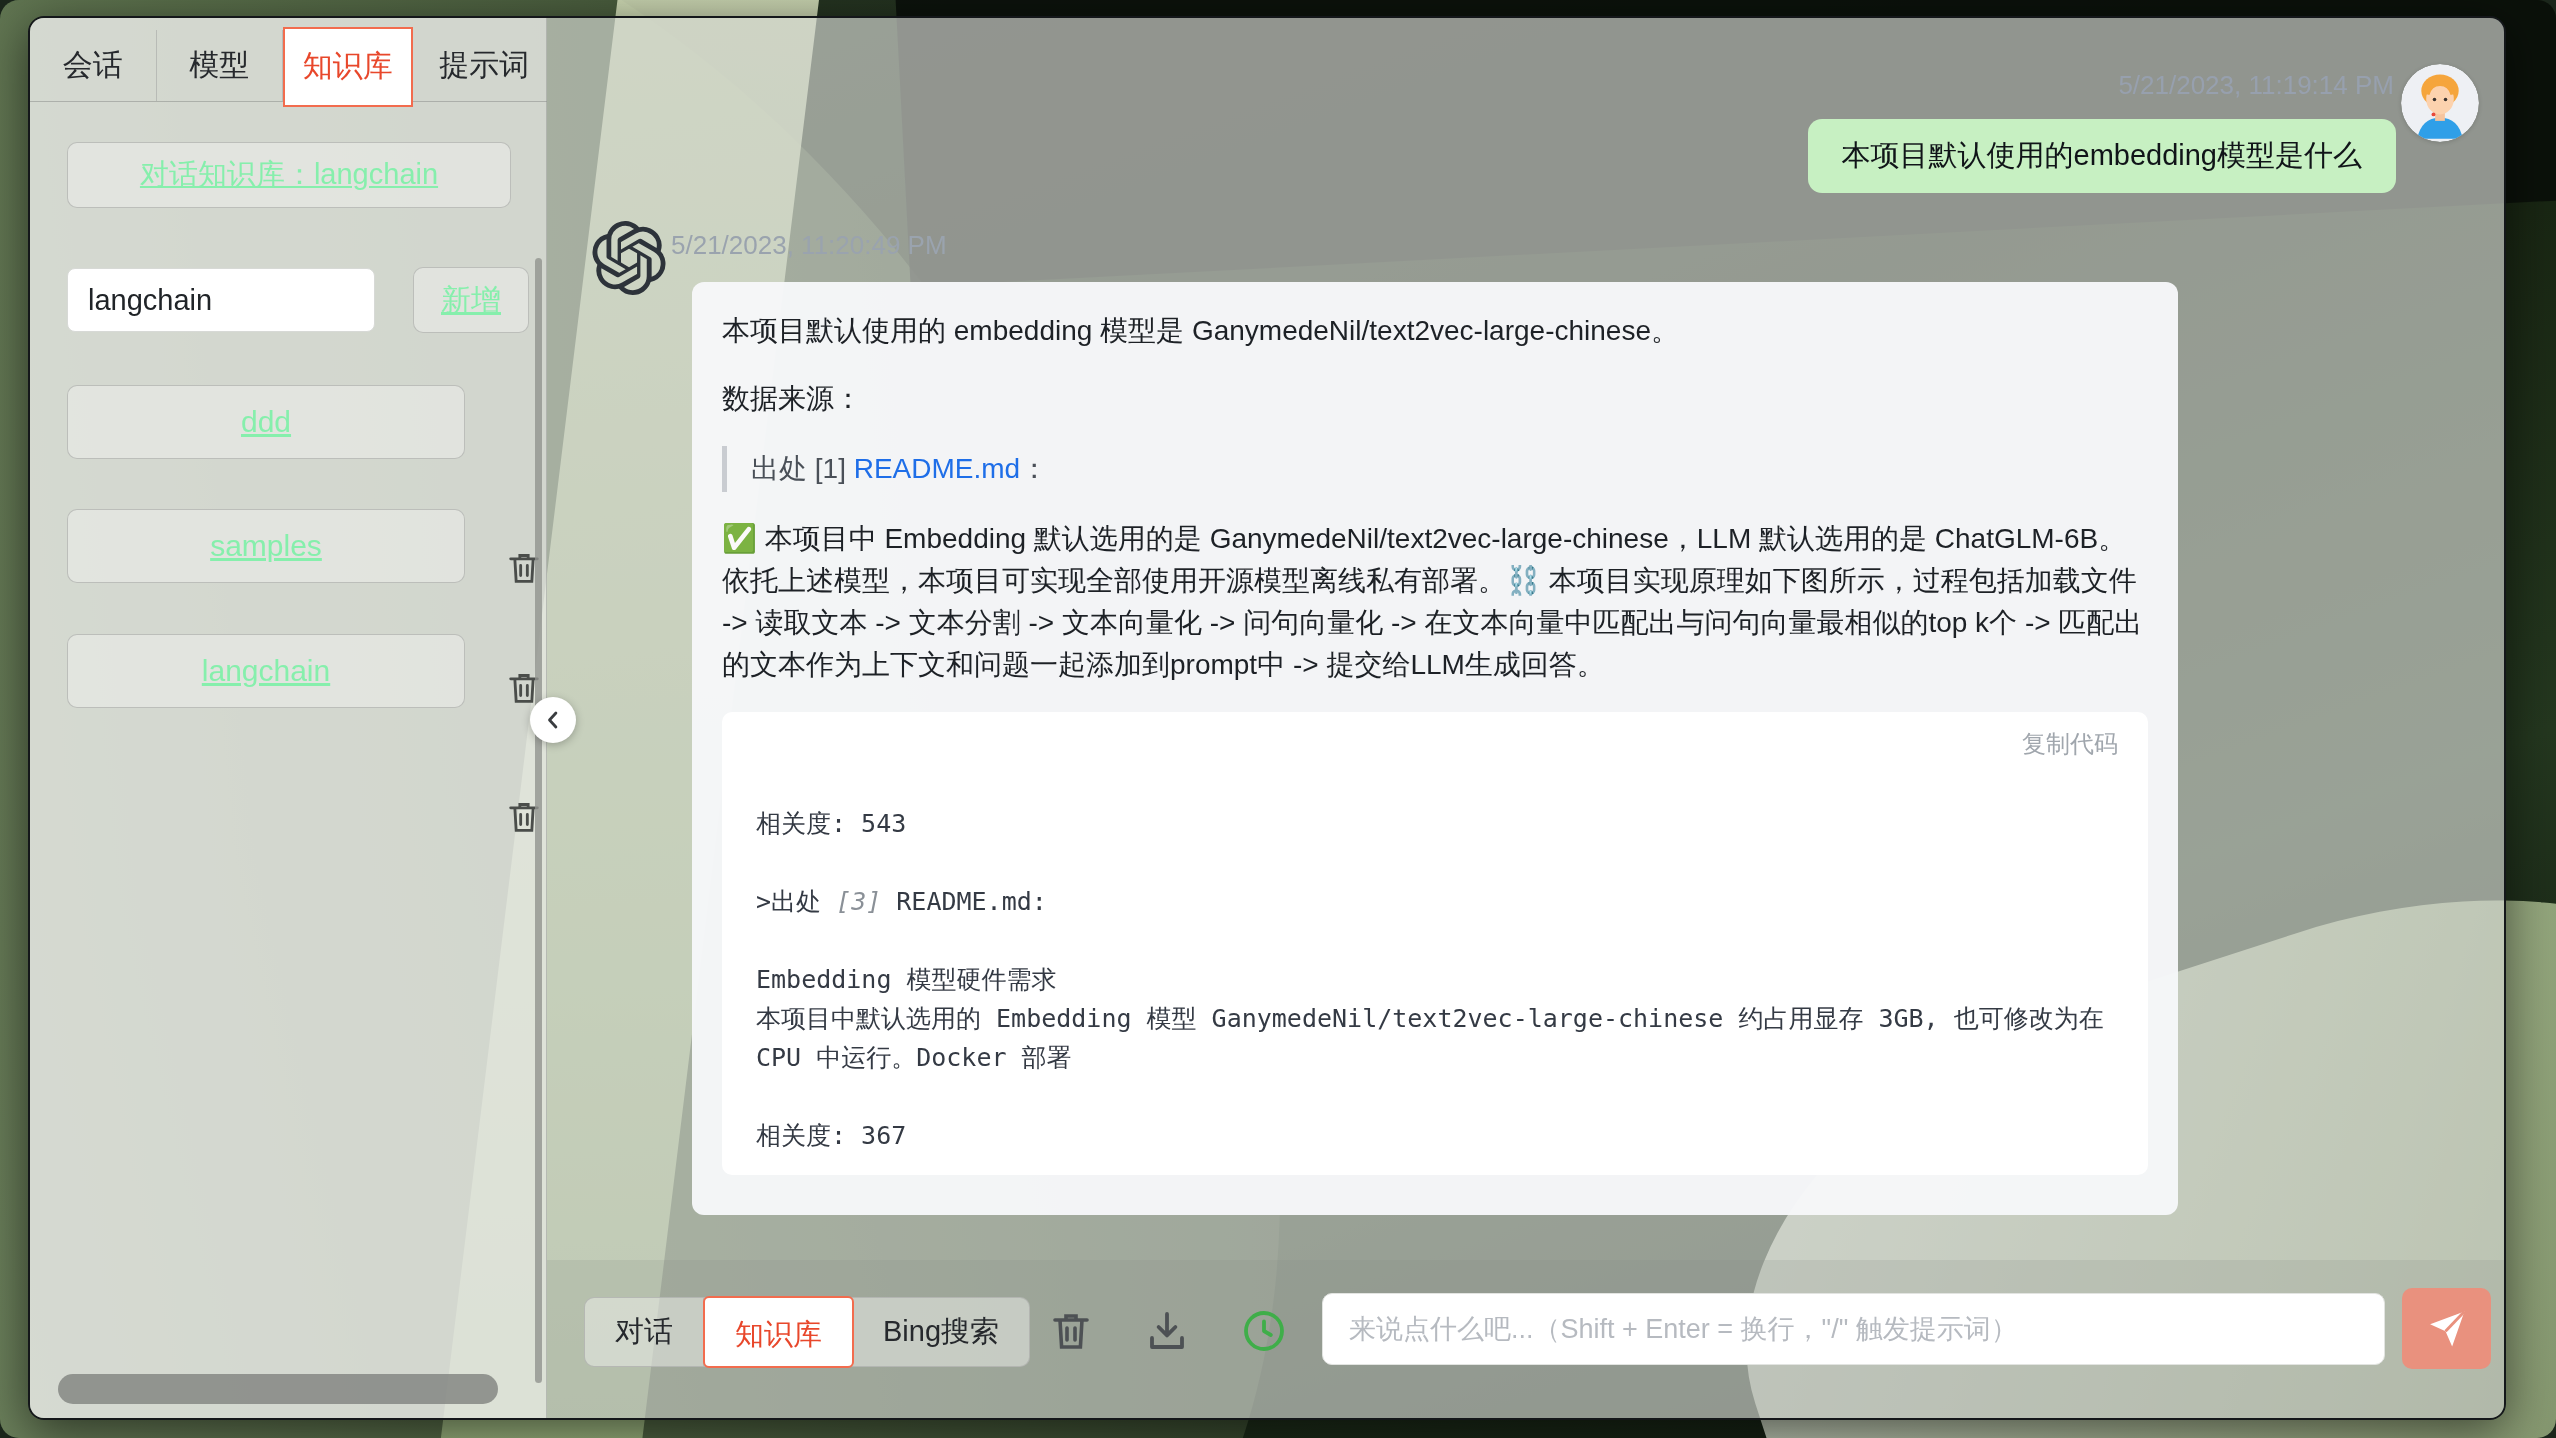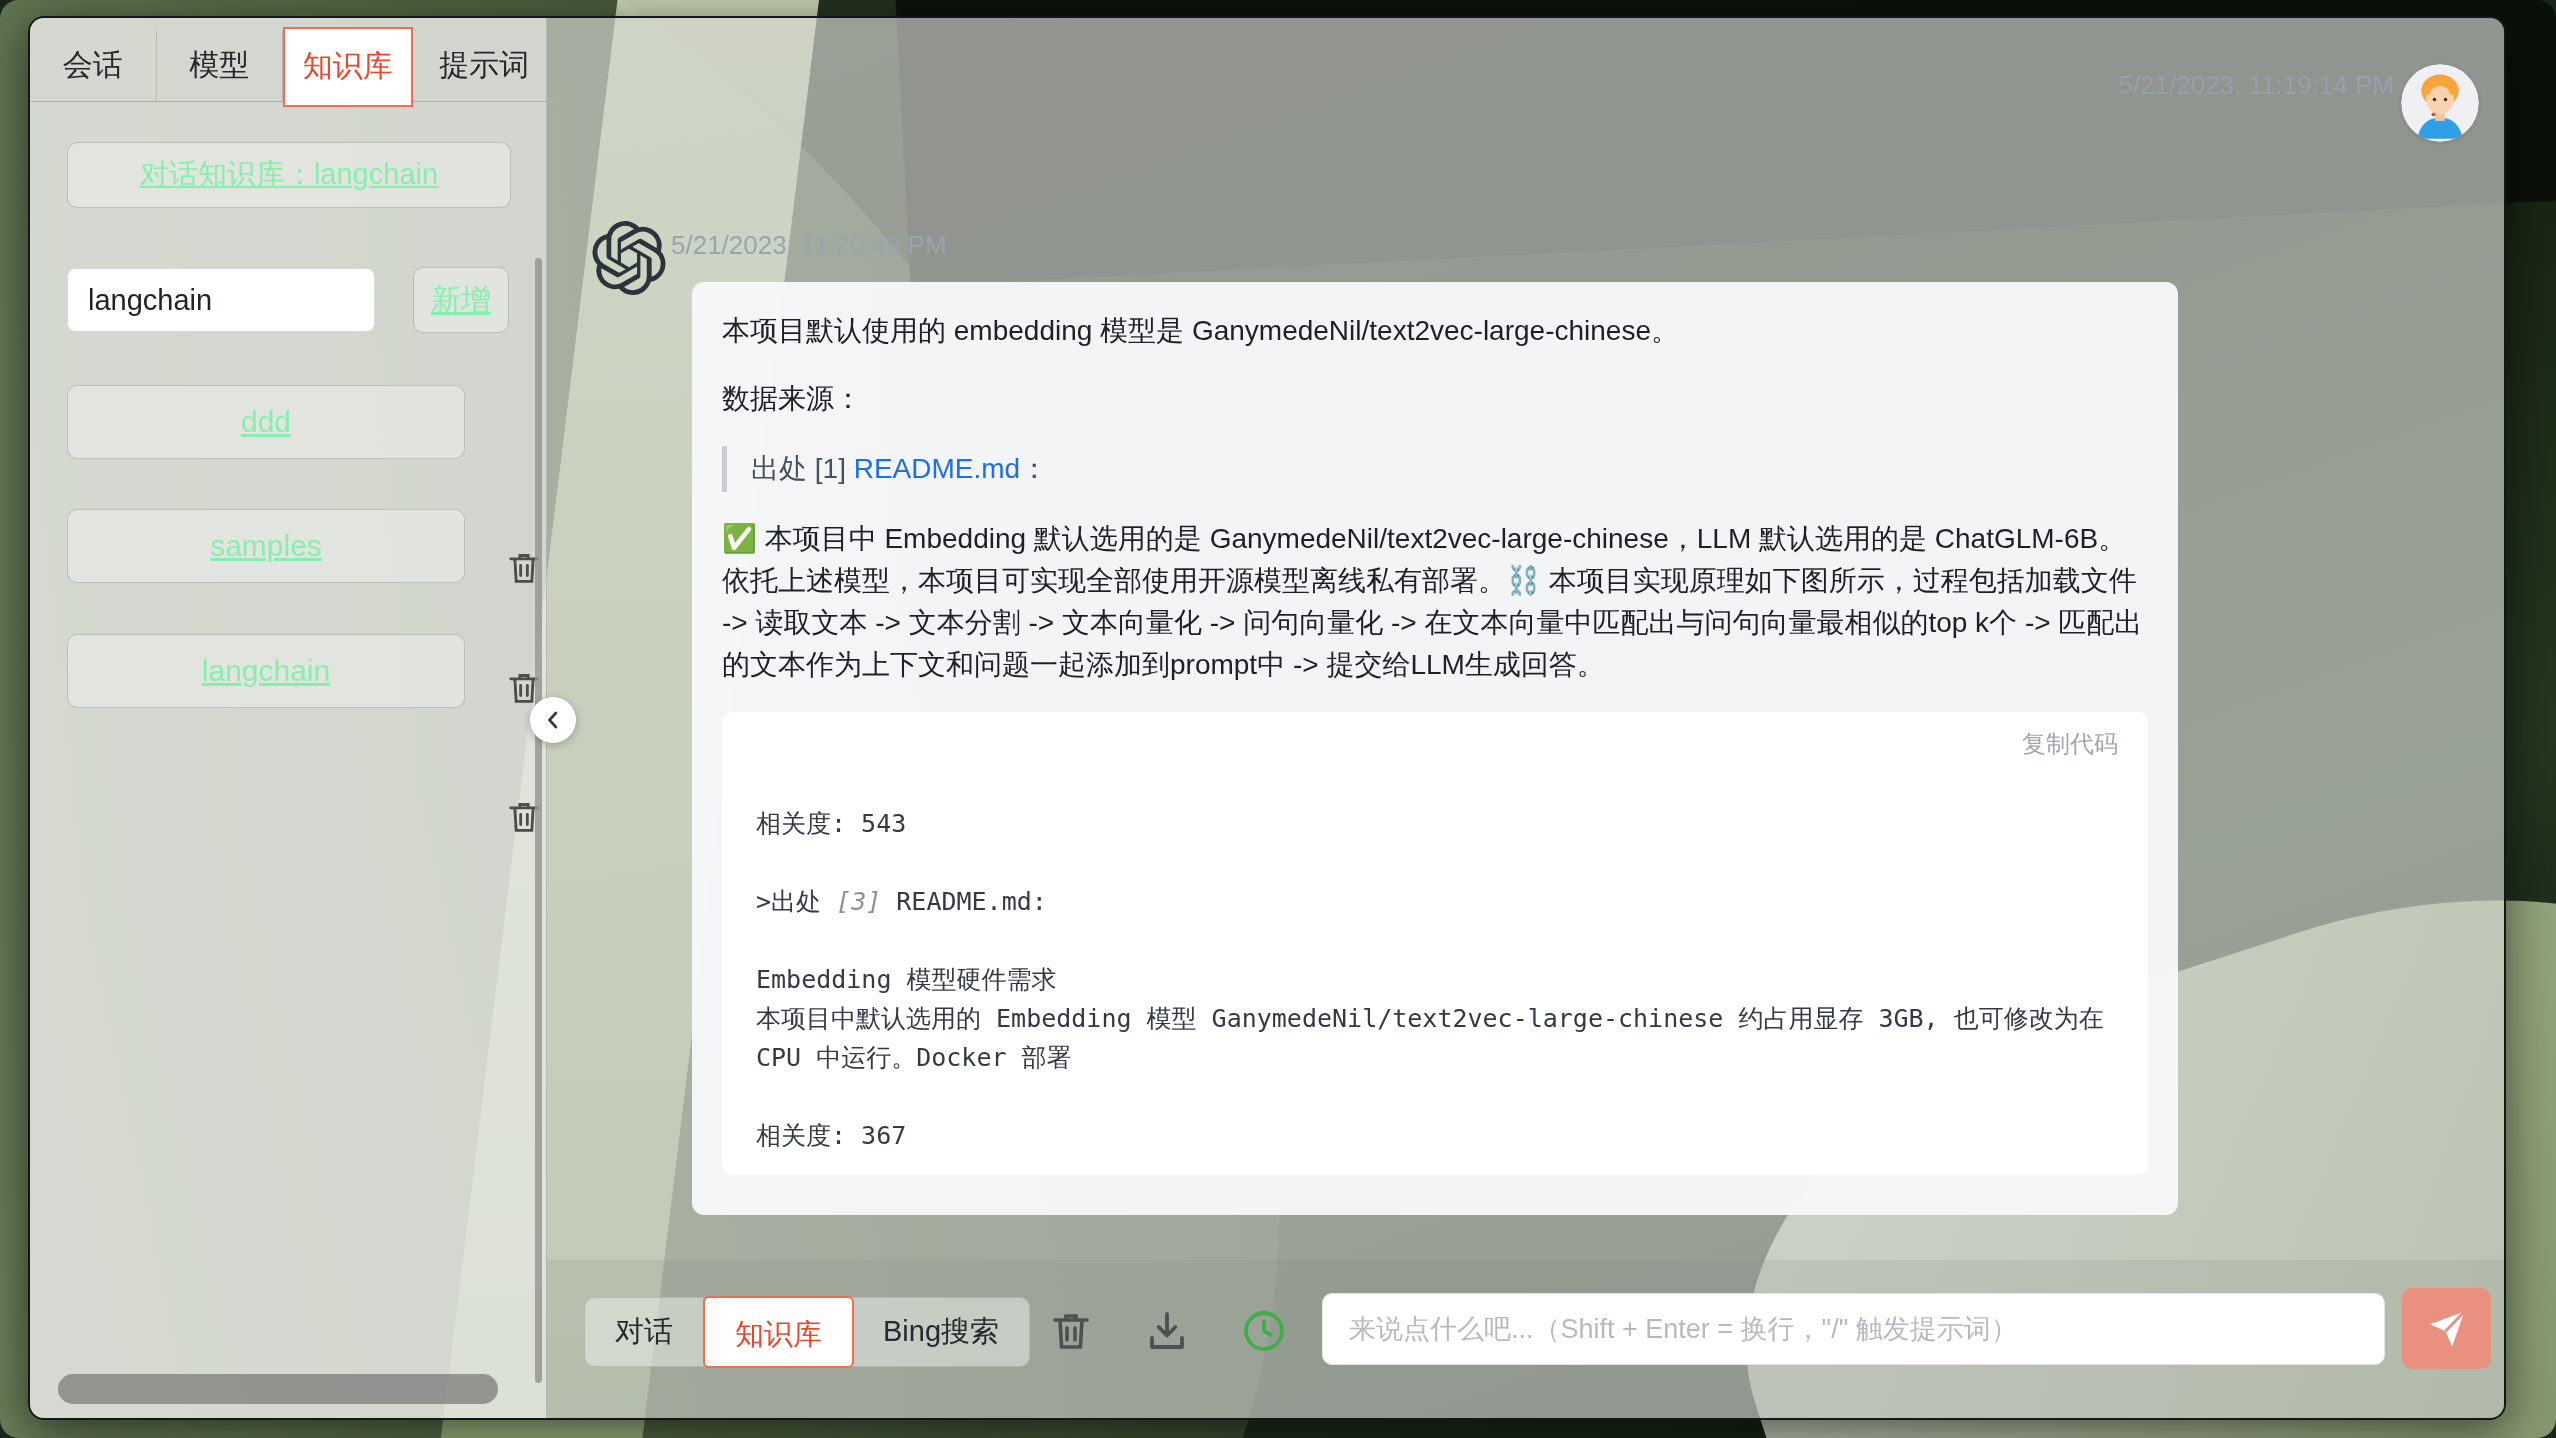--- a/index.html
+++ b/index.html
@@ -36,21 +36,21 @@
   .tab:last-child { border-right:none;padding-left:9px; }
   .tab.active { background:#fff; color:#e8472b; border:2px solid #f26c4e; line-height:74px;
                 margin:-3px 0 -2px; height:80px; }
   .side-btn { position:absolute; left:37px; width:398px; height:74px; border:1.5px solid rgba(185,188,184,.95);
               border-radius:10px; background:rgba(243,245,241,.45); font-size:30px; color:#86efac;
               display:flex; align-items:center; justify-content:center;text-decoration:underline; }
   .kb-select { top:124px; width:444px; height:66px; font-size:29px; }
   .kb-input { position:absolute; left:37px; top:250px; width:308px; height:64px; background:#fff;
               border:1px solid #d7d9d6; border-radius:8px; font-size:29px; color:#202428; padding:0 20px;
               font-family:"Liberation Sans","DejaVu Sans",sans-serif; }
-  .add-btn { top:249px; left:383px; width:96px; height:66px; }
+  .add-btn { top:249px; left:383px; width:116px; height:66px; }
   .item-ddd { top:367px; } .item-samples { top:491px; } .item-langchain { top:616px; }
   .side-trash { position:absolute; left:474px; width:40px; height:44px; color:#4a4d4a; }
   .trash-1 { top:528px; } .trash-2 { top:648px; } .trash-3 { top:777px; }
   .v-scroll { position:absolute; left:505px; top:240px; width:7px; height:1125px;
               background:rgba(145,147,143,.8); border-radius:4px; }
   .h-scroll { position:absolute; left:28px; top:1356px; width:440px; height:30px;
               background:rgba(128,130,126,.8); border-radius:15px; }
   .collapse { position:absolute; left:500px; top:679px; width:46px; height:46px; border-radius:50%;
               background:#fff; box-shadow:0 2px 8px rgba(0,0,0,.25); display:flex; align-items:center;
               justify-content:center; z-index:5; }
@@ -177,20 +177,23 @@
             <rect x="21" y="27" width="6" height="8" fill="#f6c49e"></rect>
             <ellipse cx="24" cy="16.5" rx="11.5" ry="10" fill="#f5a53c"></ellipse>
             <ellipse cx="24" cy="21.5" rx="8.5" ry="9.5" fill="#fcd2ae"></ellipse>
             <path d="M15 18.5 q2-8 9-8 q7 0 9 8 l-2.5 .5 q-1.5-5.5-6.5-5.5 q-5 0-6.5 5.5 z" fill="#f5a53c"></path>
             <circle cx="20.6" cy="21.8" r="1.1" fill="#3a3330"></circle>
             <circle cx="27.4" cy="21.8" r="1.1" fill="#3a3330"></circle>
             <circle cx="20" cy="31" r="1.2" fill="#e8493a"></circle>
           </g>
         </svg>
       </div>
+      <div class="u-bubble">
+        <span>本项目默认使用的embedding模型是什么</span>
+      </div>
 
       <div class="ai-logo">
         <svg viewBox="0 0 24 24" width="74" height="74" fill="#2d333a">
           <path d="M22.2819 9.8211a5.9847 5.9847 0 0 0-.5157-4.9108 6.0462 6.0462 0 0 0-6.5098-2.9A6.0651 6.0651 0 0 0 4.9807 4.1818a5.9847 5.9847 0 0 0-3.9977 2.9 6.0462 6.0462 0 0 0 .7427 7.0966 5.98 5.98 0 0 0 .511 4.9107 6.051 6.051 0 0 0 6.5146 2.9001A5.9847 5.9847 0 0 0 13.2599 24a6.0557 6.0557 0 0 0 5.7718-4.2058 5.9894 5.9894 0 0 0 3.9977-2.9001 6.0557 6.0557 0 0 0-.7475-7.0729zm-9.022 12.6081a4.4755 4.4755 0 0 1-2.8764-1.0408l.1419-.0804 4.7783-2.7582a.7948.7948 0 0 0 .3927-.6813v-6.7369l2.02 1.1686a.071.071 0 0 1 .038.052v5.5826a4.504 4.504 0 0 1-4.4945 4.4944zm-9.6607-4.1254a4.4708 4.4708 0 0 1-.5346-3.0137l.142.0852 4.783 2.7582a.7712.7712 0 0 0 .7806 0l5.8428-3.3685v2.3324a.0804.0804 0 0 1-.0332.0615L9.74 19.9502a4.4992 4.4992 0 0 1-6.1408-1.6464zM2.3408 7.8956a4.485 4.485 0 0 1 2.3655-1.9728V11.6a.7664.7664 0 0 0 .3879.6765l5.8144 3.3543-2.0201 1.1685a.0757.0757 0 0 1-.071 0l-4.8303-2.7865A4.504 4.504 0 0 1 2.3408 7.8956zm16.5963 3.8558L13.1038 8.364 15.1192 7.2a.0757.0757 0 0 1 .071 0l4.8303 2.7913a4.4944 4.4944 0 0 1-.6765 8.1042v-5.6772a.79.79 0 0 0-.407-.667zm2.0107-3.0231l-.142-.0852-4.7735-2.7818a.7759.7759 0 0 0-.7854 0L9.409 9.2297V6.8974a.0662.0662 0 0 1 .0284-.0615l4.8303-2.7866a4.4992 4.4992 0 0 1 6.6802 4.66zM8.3065 12.863l-2.02-1.1638a.0804.0804 0 0 1-.038-.0567V6.0742a4.4992 4.4992 0 0 1 7.3757-3.4537l-.142.0805L8.704 5.459a.7948.7948 0 0 0-.3927.6813zm1.0976-2.3654l2.602-1.4998 2.6069 1.4998v2.9994l-2.5974 1.4997-2.6067-1.4997z"></path>
         </svg>
       </div>
       <div class="a-time">5/21/2023, 11:20:49 PM</div>
 
       <div class="a-bubble">
         <p>本项目默认使用的 embedding 模型是 GanymedeNil/text2vec-large-chinese。</p>

